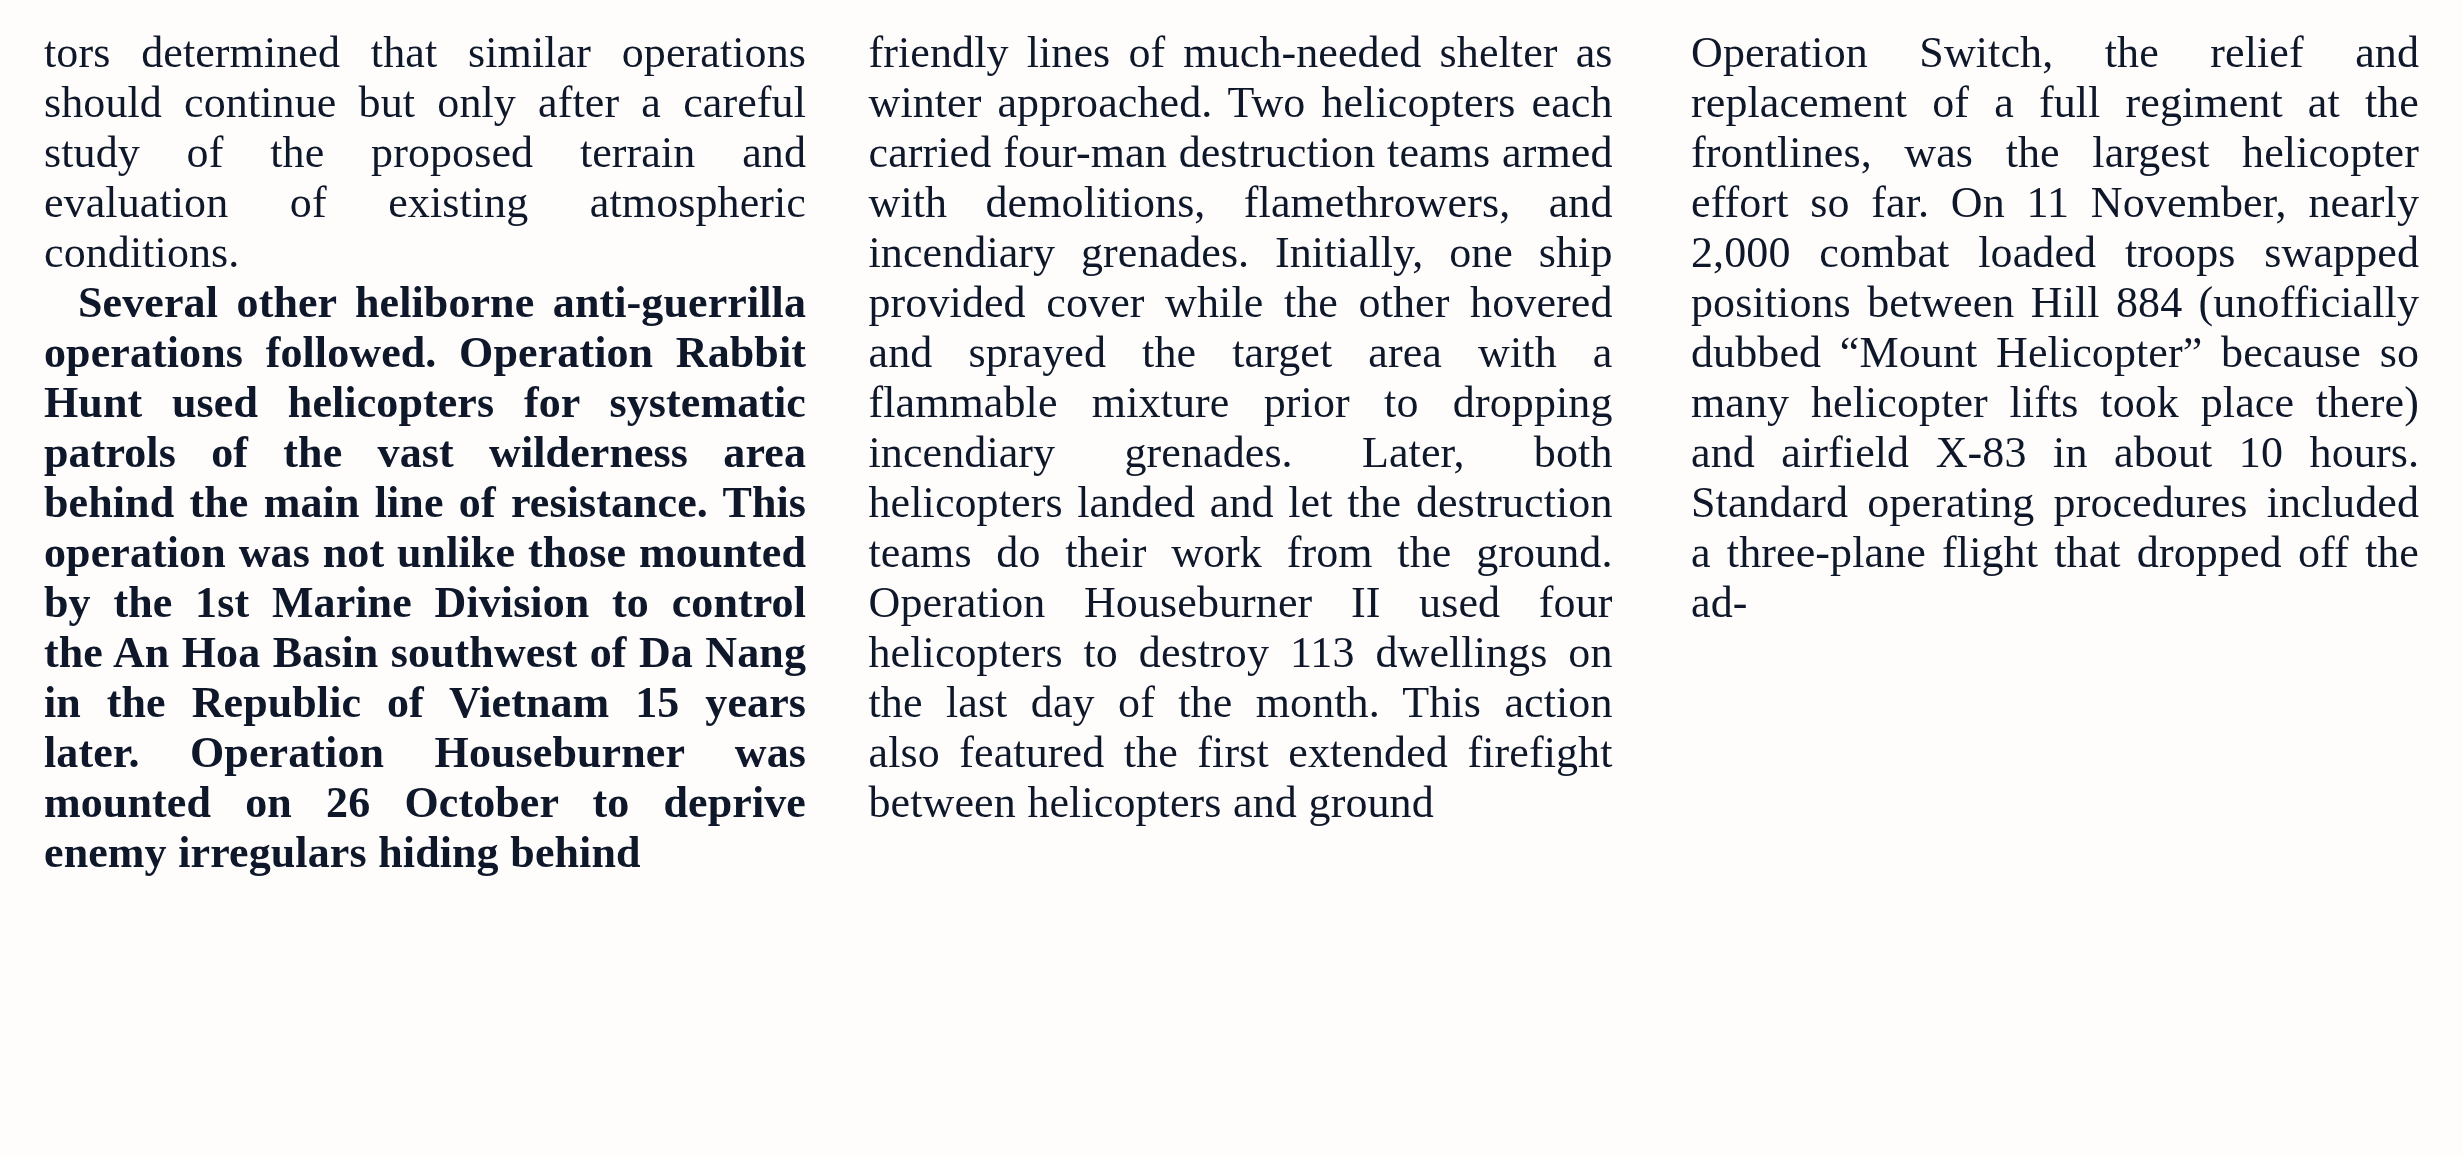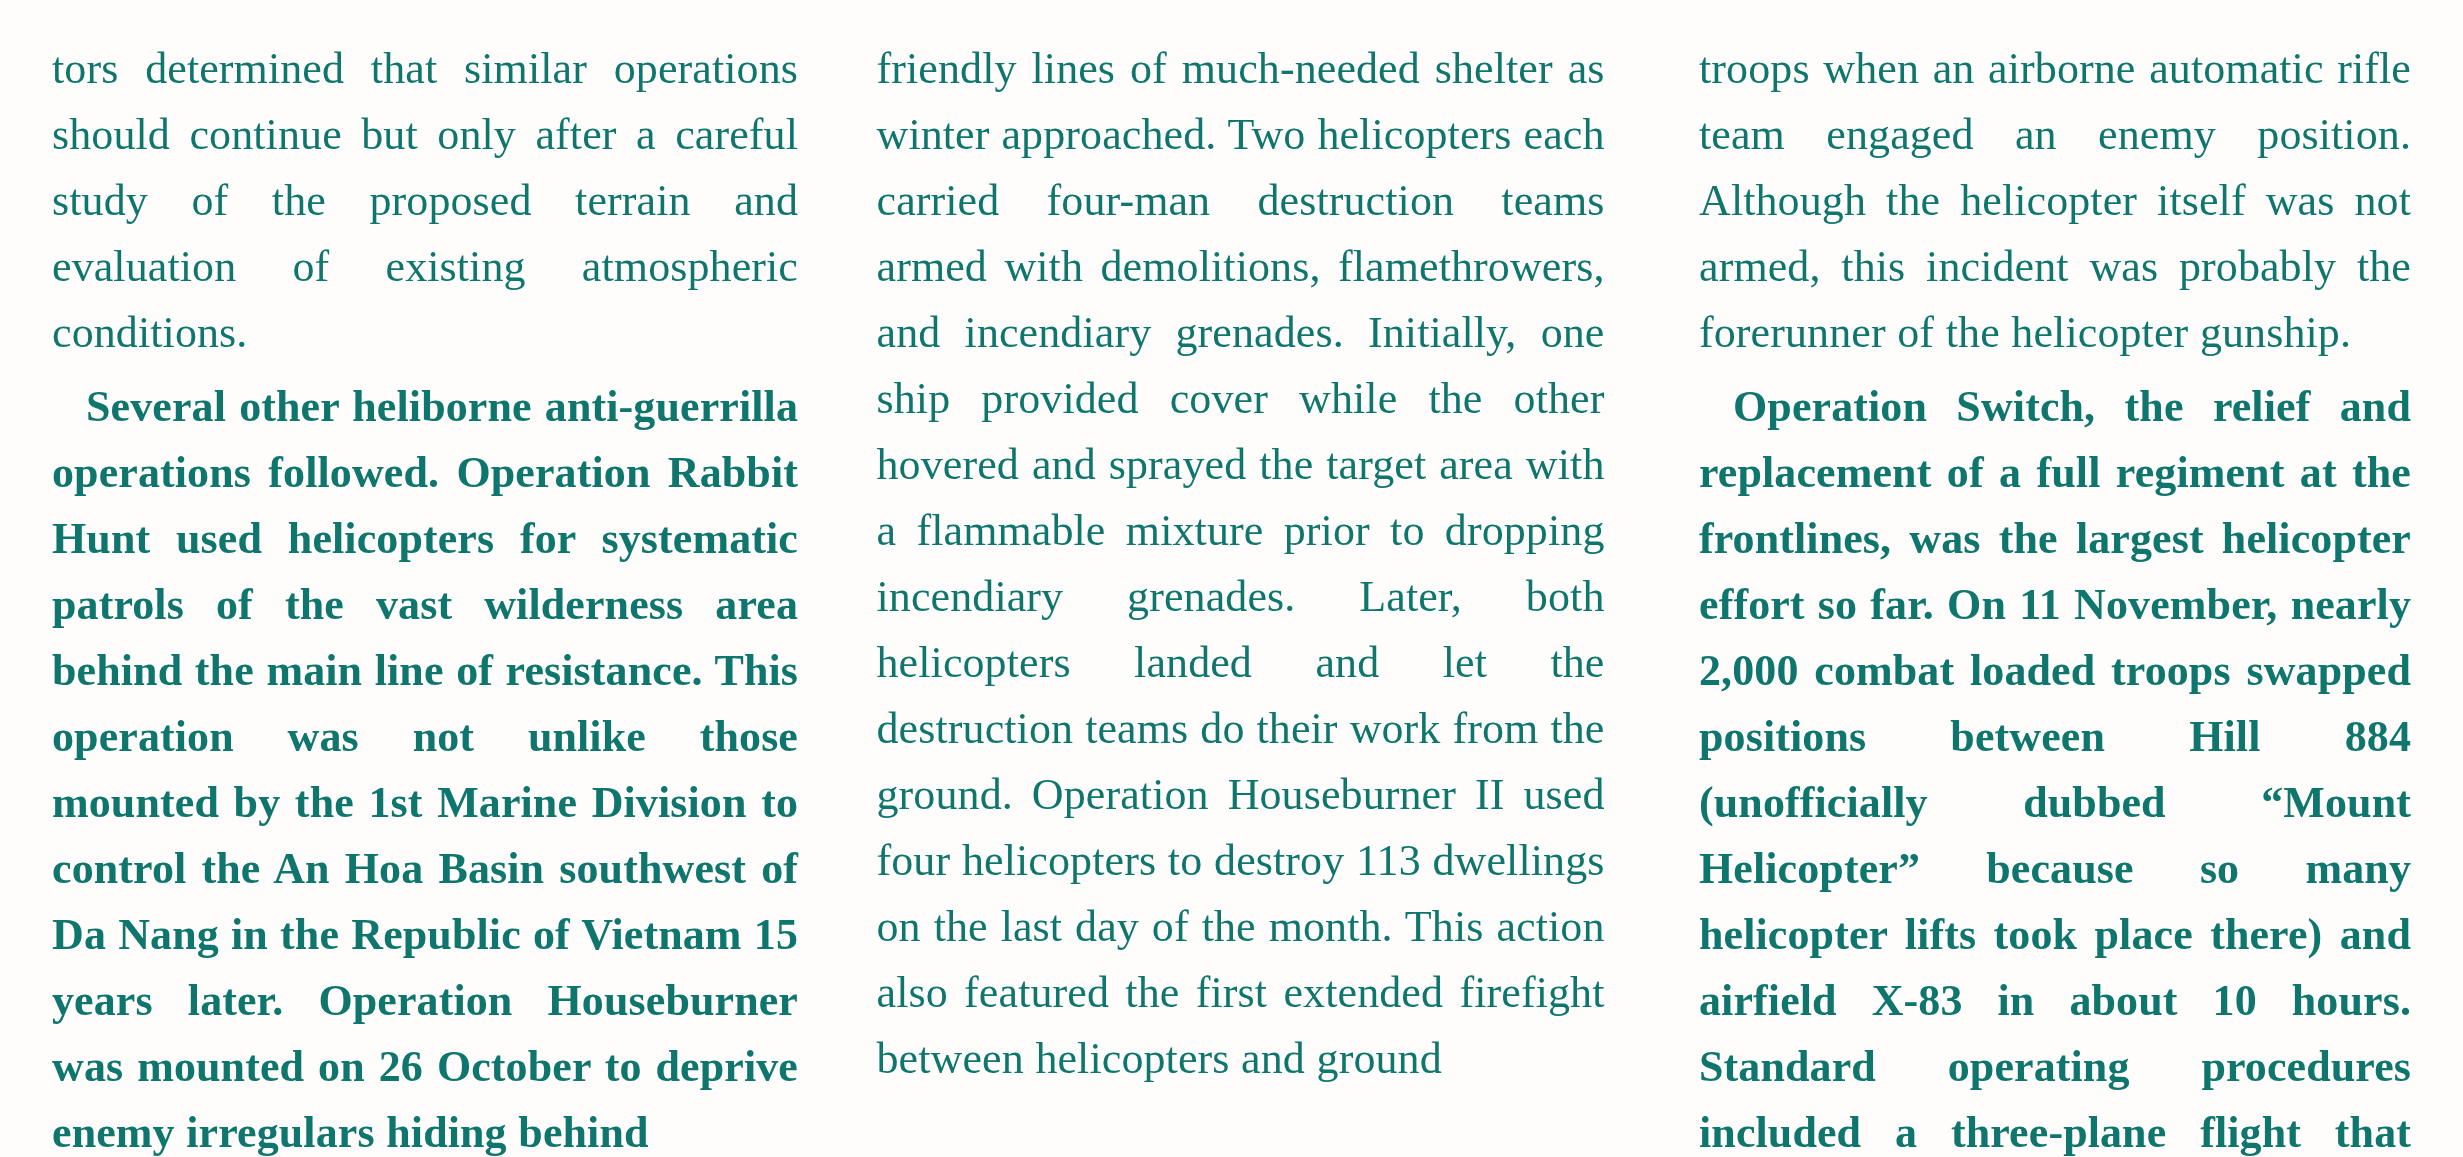--- a/index.html
+++ b/index.html
@@ -31,29 +31,29 @@
   }
   .column {
     width: 760px;
     box-sizing: border-box;
   }
   .column.col-1 { width: 762px; }
   .column.col-2 { width: 762px; padding-left: 18px; }
   .column.col-3 { width: 762px; padding-left: 34px; }
 
   p.para {
-    margin: 8px;
+    margin: 0;
     padding: 0;
     font-size: 44px;
-    line-height: 66px;
+    line-height: 50px;
     text-align: justify;
     text-justify: inter-word;
     letter-spacing: 0.1px;
     word-spacing: 0.5px;
-    color: #0f766e;
+    color: #0f172a;
   }
   p.para + p.para {
     text-indent: 34px;
     font-weight: bold;
   }
   
   .column {
     -webkit-font-smoothing: antialiased;
     text-rendering: optimizeLegibility;
   }
@@ -67,18 +67,17 @@
     <div class="column col-1">
       <p class="para">tors determined that similar operations should continue but only after a careful study of the proposed terrain and evaluation of existing atmospheric conditions.</p>
       <p class="para">Several other heliborne anti-guerrilla operations followed. Operation Rabbit Hunt used helicopters for systematic patrols of the vast wilderness area behind the main line of resistance. This operation was not unlike those mounted by the 1st Marine Division to control the An Hoa Basin southwest of Da Nang in the Republic of Vietnam 15 years later. Operation Houseburner was mounted on 26 October to deprive enemy irregulars hiding behind</p>
     </div>
 
     <div class="column col-2">
       <p class="para">friendly lines of much-needed shelter as winter approached. Two helicopters each carried four-man destruction teams armed with demolitions, flamethrowers, and incendiary grenades. Initially, one ship provided cover while the other hovered and sprayed the target area with a flammable mixture prior to dropping incendiary grenades. Later, both helicopters landed and let the destruction teams do their work from the ground. Operation Houseburner II used four helicopters to destroy 113 dwellings on the last day of the month. This action also featured the first extended firefight between helicopters and ground</p>
     </div>
 
     <div class="column col-3">
-      <p class="para">troops when an airborne automatic rifle team engaged an enemy position. Although the helicopter itself was not armed, this incident was probably the forerunner of the helicopter gunship.</p>
       <p class="para">Operation Switch, the relief and replacement of a full regiment at the frontlines, was the largest helicopter effort so far. On 11 November, nearly 2,000 combat loaded troops swapped positions between Hill 884 (unofficially dubbed “Mount Helicopter” because so many helicopter lifts took place there) and airfield X-83 in about 10 hours. Standard operating procedures included a three-plane flight that dropped off the ad-</p>
     </div>
 
   </div>
 </div>
 
 </body></html>

